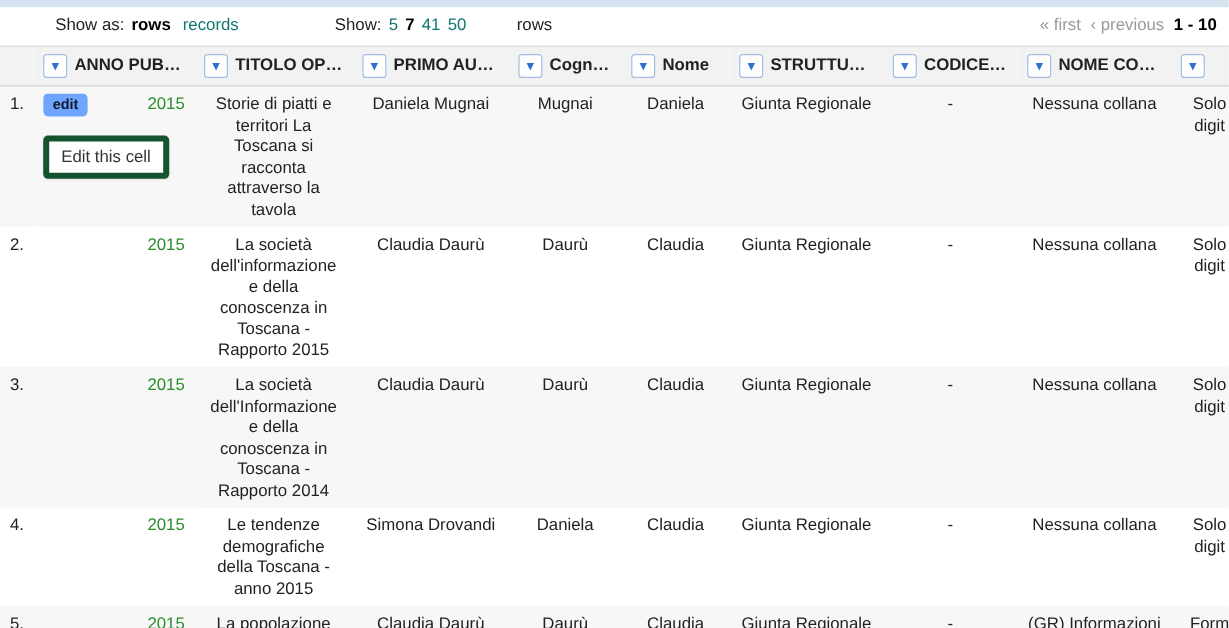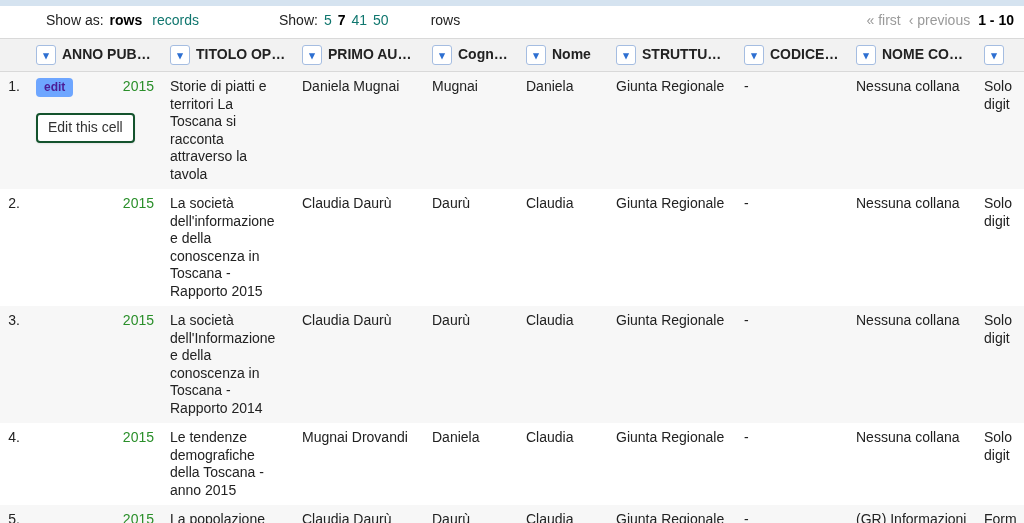--- a/index.html
+++ b/index.html
@@ -43,20 +43,21 @@
     font-weight: bold;
     white-space: nowrap;
     overflow: hidden;
     text-overflow: ellipsis;
   }
   tbody td {
     padding: 6px 8px;
     vertical-align: top;
     font-size: 14px;
     line-height: 1.25;
+    text-align: center;
   }
   tbody tr.odd td { background:#f7f7f7; }
   tbody tr.even td { background:#ffffff; }
   .col-idx { width:28px; text-align:right; }
   .col-anno { width:134px; }
   .col-titolo { width:132px; }
   .col-primo { width:130px; }
   .col-cognome { width:94px; }
   .col-nome { width:90px; }
   .col-struttura { width:128px; }
@@ -74,32 +75,32 @@
     color:#2d6fd1;
     font-size:11px;
     margin-right:6px;
     vertical-align:middle;
     cursor:pointer;
   }
   .anno-cell { text-align:right; color:#2a8f2a; }
   .edit-pill {
     display:inline-block;
     background:#6ea6ff;
-    color:#4c1d95;
+    color:#0f172a;
     border-radius:4px;
     font-size:12px;
     font-weight:bold;
     padding:2px 8px;
     margin-bottom:8px;
     cursor:pointer;
   }
   .edit-tooltip {
     display:inline-block;
     background:#fff;
-    border:2px solid #14532d;
+    border:5px solid #14532d;
     border-radius:4px;
     padding:4px 10px;
     font-size:14px;
     color:#333;
     box-shadow:0 1px 2px rgba(0,0,0,0.08);
     cursor:pointer;
   }
   .cut { overflow:hidden; white-space:normal; }
 </style>
 </head>
@@ -207,21 +208,21 @@
         <td class="cut">Claudia</td>
         <td class="cut">Giunta Regionale</td>
         <td class="cut">-</td>
         <td class="cut">Nessuna collana</td>
         <td class="cut">Solo digit</td>
       </tr>
       <tr class="even">
         <td class="col-idx">4.</td>
         <td class="anno-cell">2015</td>
         <td class="cut">Le tendenze demografiche della Toscana - anno 2015</td>
-        <td class="cut">Mugnai Drovandi</td>
+        <td class="cut">Simona Drovandi</td>
         <td class="cut">Daniela</td>
         <td class="cut">Claudia</td>
         <td class="cut">Giunta Regionale</td>
         <td class="cut">-</td>
         <td class="cut">Nessuna collana</td>
         <td class="cut">Solo digit</td>
       </tr>
       <tr class="odd">
         <td class="col-idx">5.</td>
         <td class="anno-cell">2015</td>

